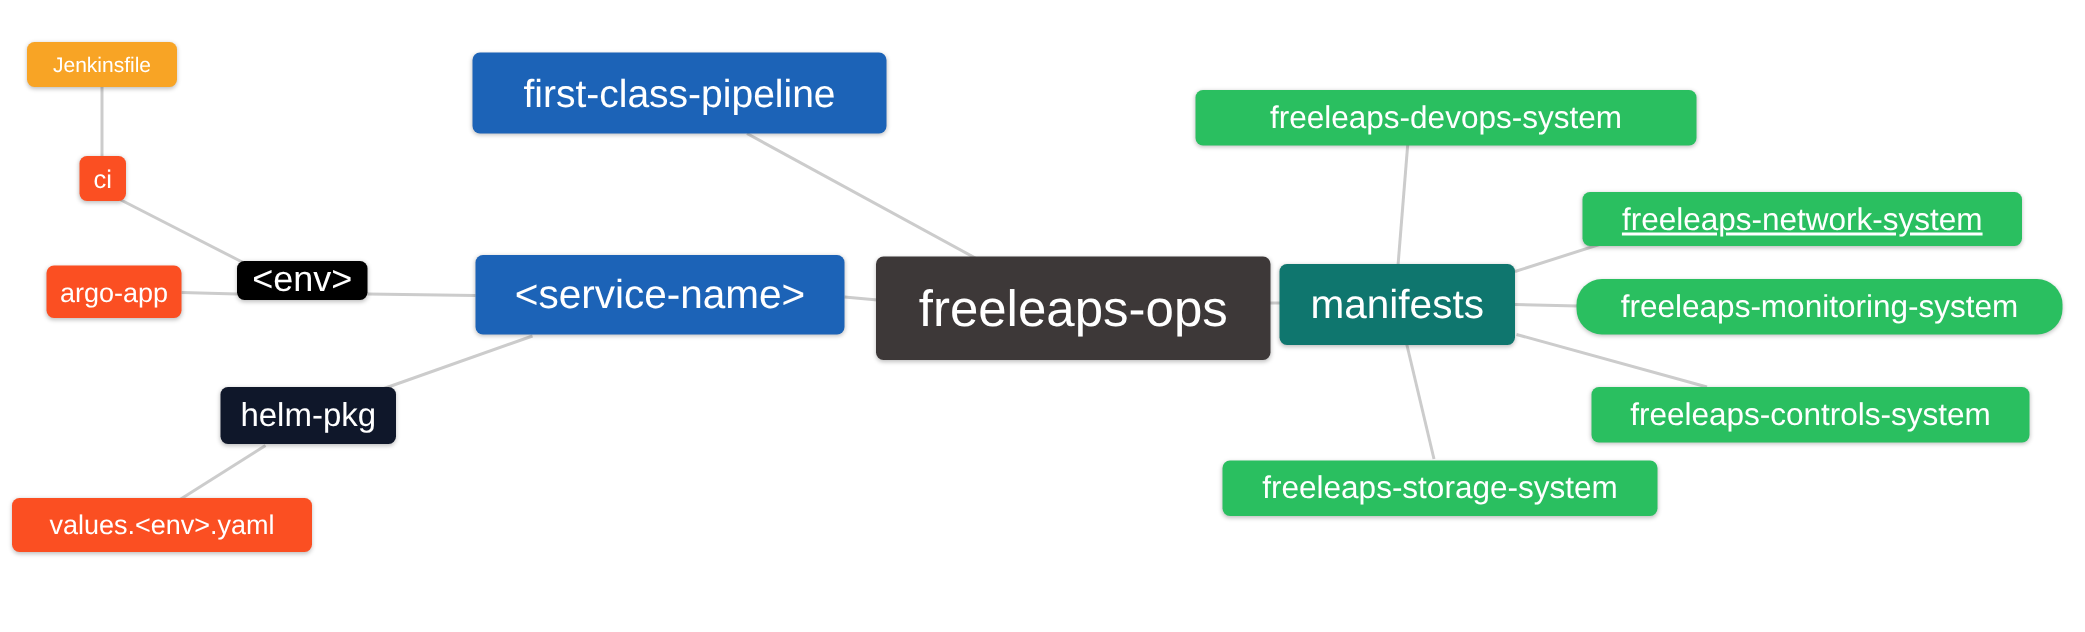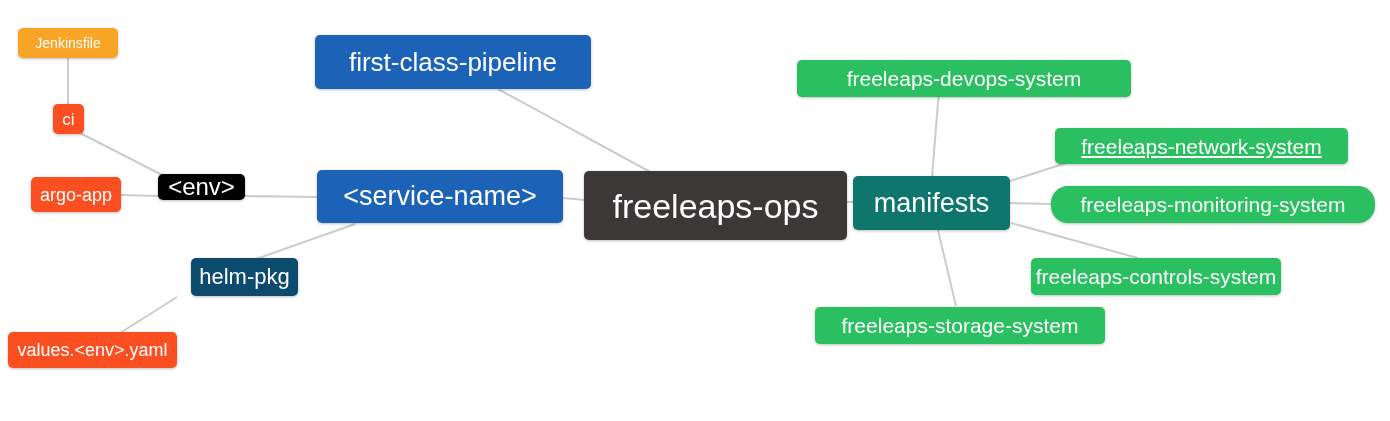--- a/index.html
+++ b/index.html
@@ -61,25 +61,25 @@
     <line x1="1010" y1="181" x2="1110" y2="149" stroke="#cccccc"></line>
     <line x1="1010" y1="203" x2="1052" y2="204" stroke="#cccccc"></line>
     <line x1="1011" y1="223" x2="1138" y2="258" stroke="#cccccc"></line>
     <line x1="937" y1="226" x2="956" y2="306" stroke="#cccccc"></line>
   </svg>
 
   <div class="node" style="left: 18px; top: 28px; width: 100px; height: 30px; font-size: 14px; background-color: rgb(248, 164, 37);">Jenkinsfile</div>
   <div class="node" style="left: 53px; top: 104px; width: 31px; height: 30px; font-size: 17px; background-color: rgb(251, 79, 34);">ci</div>
   <div class="node" style="left: 31px; top: 177px; width: 90px; height: 35px; font-size: 18px; background-color: rgb(251, 79, 34);">argo-app</div>
   <div class="node" style="left: 158px; top: 174px; width: 87px; height: 26px; font-size: 24px; background-color: #000000;">&lt;env&gt;</div>
-  <div class="node" style="left: 147px; top: 258px; width: 107px; height: 38px; font-size: 22px; background-color: #0c4a6e; margin-left: 44px;">helm-pkg</div>
-  <div class="node" style="left: 8px; top: 332px; width: 169px; height: 36px; font-size: 18px; background-color: rgb(251, 79, 34);">values.&lt;env&gt;.yaml</div>
+  <div class="node" style="left: 147px; top: 258px; width: 117px; height: 38px; font-size: 22px; background-color: #0f172a;">helm-pkg</div>
+  <div class="node" style="left: 8px; top: 332px; width: 200px; height: 36px; font-size: 18px; background-color: rgb(251, 79, 34);">values.&lt;env&gt;.yaml</div>
   <div class="node" style="left: 315px; top: 35px; width: 276px; height: 54px; font-size: 26px; background-color: rgb(28, 99, 183); text-align: right;">first-class-pipeline</div>
   <div class="node" style="left: 317px; top: 170px; width: 246px; height: 53px; font-size: 27px; background-color: rgb(28, 99, 183);">&lt;service-name&gt;</div>
   <div class="node" style="left: 584px; top: 171px; width: 263px; height: 69px; font-size: 34px; background-color: rgb(61, 56, 56);">freeleaps-ops</div>
   <div class="node" style="left: 853px; top: 176px; width: 157px; height: 54px; font-size: 27px; background-color: #0f766e;">manifests</div>
   <div class="node" style="left: 797px; top: 28px; width: 334px; height: 37px; font-size: 21px; background-color: rgb(42, 191, 96); margin-top: 32px;">freeleaps-devops-system</div>
   <div class="node" style="left: 1055px; top: 128px; width: 293px; height: 36px; font-size: 21px; background-color: rgb(42, 191, 96); text-decoration: underline;">freeleaps-network-system</div>
   <div class="node" style="left: 1051px; top: 186px; width: 324px; height: 37px; font-size: 21px; background-color: rgb(42, 191, 96); border-radius: 17px;">freeleaps-monitoring-system</div>
-  <div class="node" style="left: 1031px; top: 258px; width: 250px; height: 37px; font-size: 21px; background-color: rgb(42, 191, 96);">freeleaps-controls-system</div>
+  <div class="node" style="left: 1061px; top: 258px; width: 292px; height: 37px; font-size: 21px; background-color: rgb(42, 191, 96);">freeleaps-controls-system</div>
   <div class="node" style="left: 815px; top: 307px; width: 290px; height: 37px; font-size: 21px; background-color: rgb(42, 191, 96);">freeleaps-storage-system</div>
 
 </div>
 
 </body></html>

